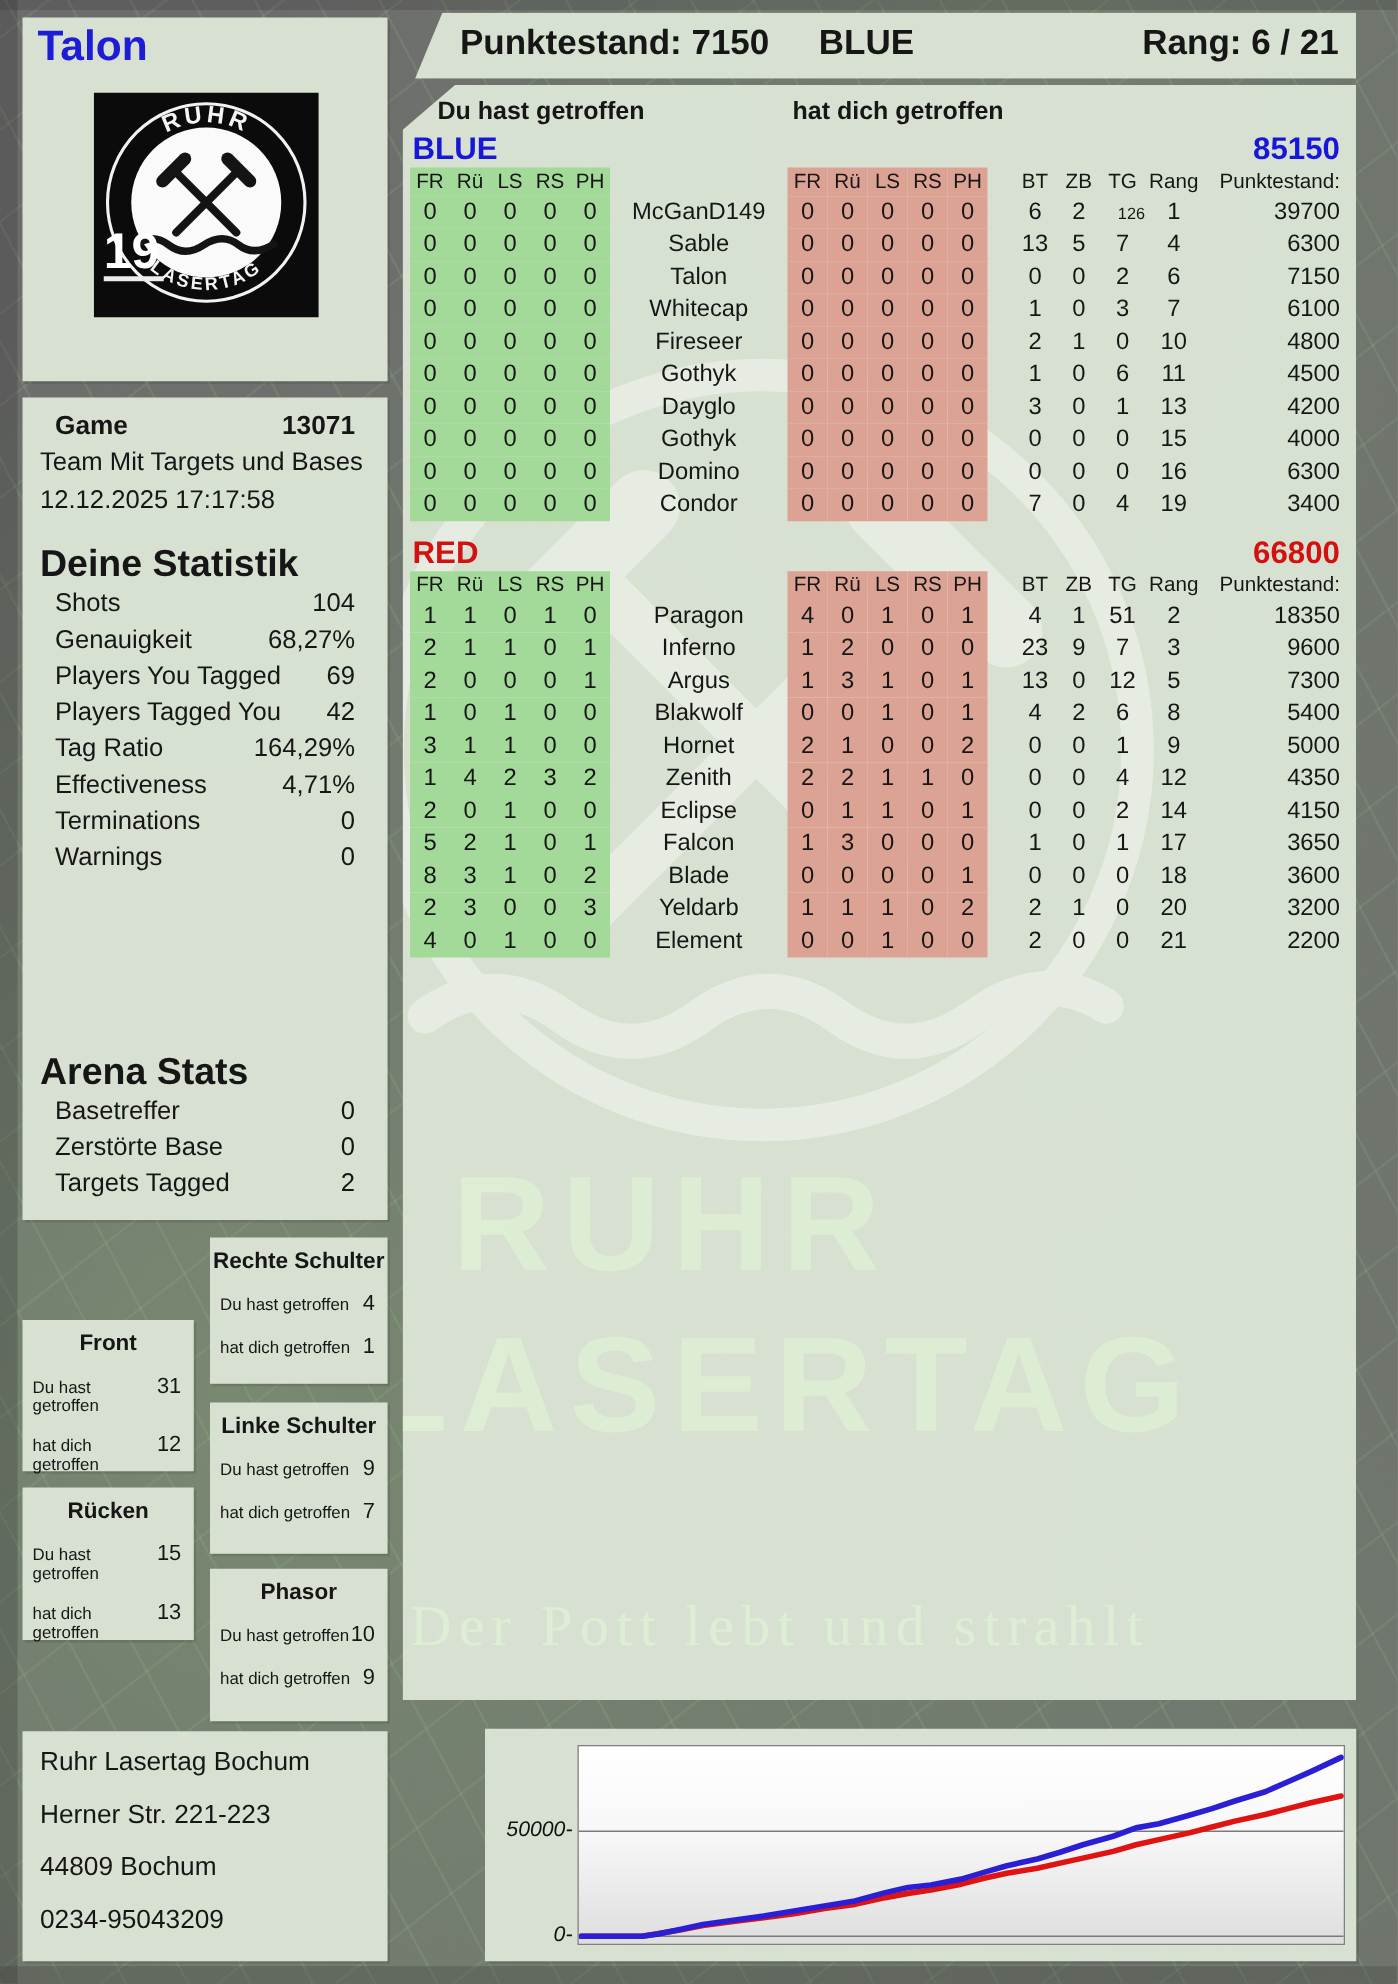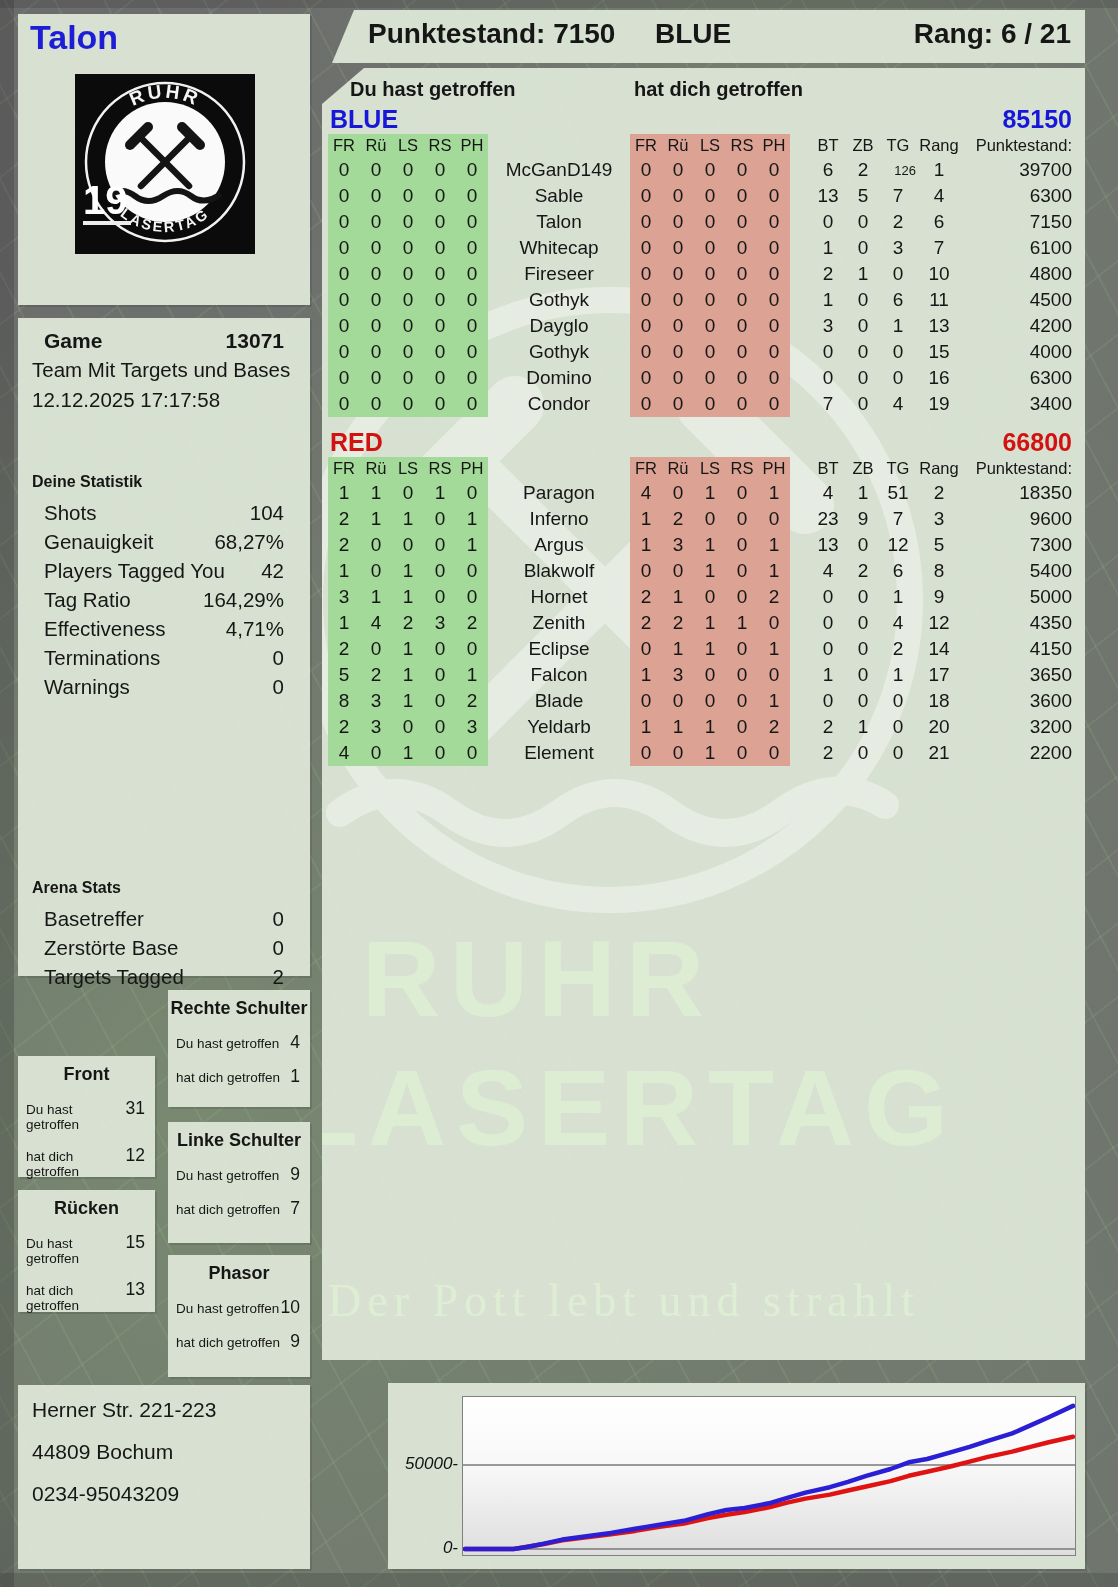--- a/index.html
+++ b/index.html
@@ -50,21 +50,21 @@
   .nm{text-align:center;font-size:19px;}
   .pk{text-align:right;padding-right:6px;font-size:19px;}
   .tiny{font-size:13px;text-align:right;}
   
   #p-stats{left:18px;top:318px;width:292px;height:658px;}
   .sgroup{position:absolute;left:0;width:100%;}
   #game-group{top:8px;} #stat-group{top:118px;} #arena-group{top:524px;}
   .srow{display:flex;justify-content:space-between;align-items:center;padding:0 26px;height:29px;font-size:20.5px;}
   .srow.b{font-weight:700;font-size:21px;}
   .sline{padding:0 14px;height:30px;font-size:20.5px;display:flex;align-items:center;}
-  .stitle{padding:0 14px;height:32px;font-weight:700;font-size:16px;display:flex;align-items:center;margin-top:30px;}
+  .stitle{padding:0 14px;height:32px;font-weight:700;font-size:30px;display:flex;align-items:center;}
   
   .zone{width:142px;}
   #z-rs{left:168px;top:990px;height:117px;}
   #z-front{left:18px;top:1056px;width:137px;height:121px;}
   #z-ls{left:168px;top:1122px;height:121px;}
   #z-ruecken{left:18px;top:1190px;width:137px;height:122px;}
   #z-phasor{left:168px;top:1255px;height:122px;}
   .ztitle{text-align:center;font-weight:700;font-size:18px;margin-top:8px;}
   .zrow{display:flex;justify-content:space-between;align-items:baseline;padding:0 10px 0 8px;margin-top:13px;}
   .zl{font-size:13.5px;}
@@ -604,20 +604,24 @@
       <div id="stat-rows">
           <div class="srow">
             <span class="sl">Shots</span>
             <span class="sv">104</span>
           </div>
           <div class="srow">
             <span class="sl">Genauigkeit</span>
             <span class="sv">68,27%</span>
           </div>
           <div class="srow">
+            <span class="sl">Players You Tagged</span>
+            <span class="sv">69</span>
+          </div>
+          <div class="srow">
             <span class="sl">Players Tagged You</span>
             <span class="sv">42</span>
           </div>
           <div class="srow">
             <span class="sl">Tag Ratio</span>
             <span class="sv">164,29%</span>
           </div>
           <div class="srow">
             <span class="sl">Effectiveness</span>
             <span class="sv">4,71%</span>
@@ -701,20 +705,21 @@
         <span class="zl">Du hast getroffen</span>
         <span class="zval">10</span>
       </div>
     <div class="zrow">
         <span class="zl">hat dich getroffen</span>
         <span class="zval">9</span>
       </div>
   </div>
 
   <div class="panel" id="p-address">
+    <div class="aline">Ruhr Lasertag Bochum</div>
     <div class="aline">Herner Str. 221-223</div>
     <div class="aline">44809 Bochum</div>
     <div class="aline">0234-95043209</div>
   </div>
 
   <div class="panel" id="p-chart">
     <div id="chart-ticks">
         <div class="ytick" style="top: 71px;">50000-</div>
         <div class="ytick" style="top: 155px;">0-</div>
       </div>

